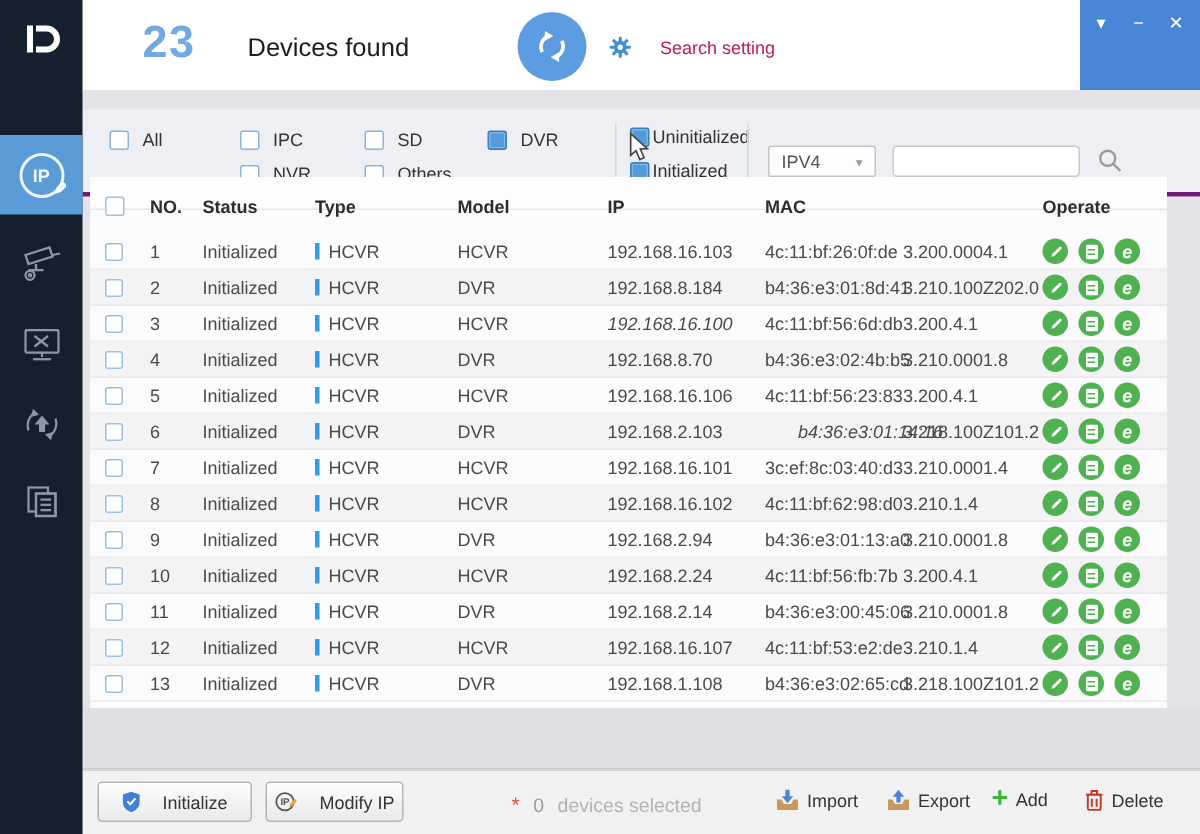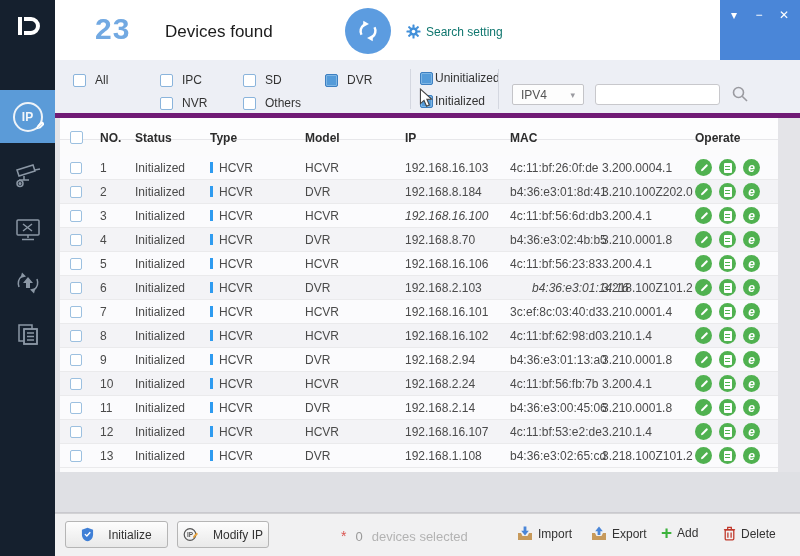--- a/index.html
+++ b/index.html
@@ -17,24 +17,24 @@
   .ip-badge .pen { position:absolute; right:-4px; bottom:-2px; font-size:11px; color:#fff; transform:rotate(90deg); }
 
   
   #header { left:55px; top:0; width:745px; height:60px; background:#ffffff; }
   #corner { left:720px; top:0; width:80px; height:60px; background:#4a86d8; }
   .winbtn { color:#fff; font-size:12px; line-height:16px; cursor:pointer; text-align:center; width:16px; }
   #count { left:95px; top:12px; font-size:30px; color:#72a9e2; font-weight:bold; letter-spacing:1px; }
   #found { left:165px; top:22px; font-size:17px; color:#1c1c1c; }
   #refresh { left:345px; top:8px; width:46px; height:46px; border-radius:50%; background:#5c9ce0;
              display:flex; align-items:center; justify-content:center; cursor:pointer; }
-  #searchset { left:406px; top:24px; display:flex; align-items:center; gap:5px; color:#0f766e; cursor:pointer; }
+  #searchset { left:406px; top:24px; display:flex; align-items:center; gap:19px; color:#be185d; cursor:pointer; }
 
   
-  #filterbar { left:55px; top:60px; width:745px; height:58px; background:#edeff5; border-bottom:5px solid #701a75;padding-left:36px; }
+  #filterbar { left:55px; top:73px; width:745px; height:58px; background:#edeff5; border-bottom:3px solid #701a75;padding-left:36px; }
   .chk-group { position:absolute; display:flex; align-items:center; gap:9px; cursor:pointer; }
   .box { width:13px; height:13px; background:#fff; border:1px solid #8ab4dc; border-radius:2px; }
   .chk-group.checked .box { background:#549bd9; border-color:#3d7fc1; box-shadow:inset 0 0 0 1px #7fb6e4; }
   .chk-label { color:#333; }
   .vdiv { width:1px; background:#d4d7e0; top:9px; height:40px; position:absolute; }
   #ipver { left:457px; top:24px; width:72px; height:21px; background:#fdfdfd; border:1px solid #c4c4c8; border-radius:2px;
            display:flex; align-items:center; justify-content:space-between; padding:0 8px; color:#555; cursor:pointer; }
   #ipver .caret { color:#9a9aa0; font-size:9px; }
   #searchbox { left:540px; top:24px; width:125px; height:21px; background:#fff; border:1px solid #c8c8cc; border-radius:3px;
                padding:0 6px; font-size:12px; color:#444; outline:none; }

